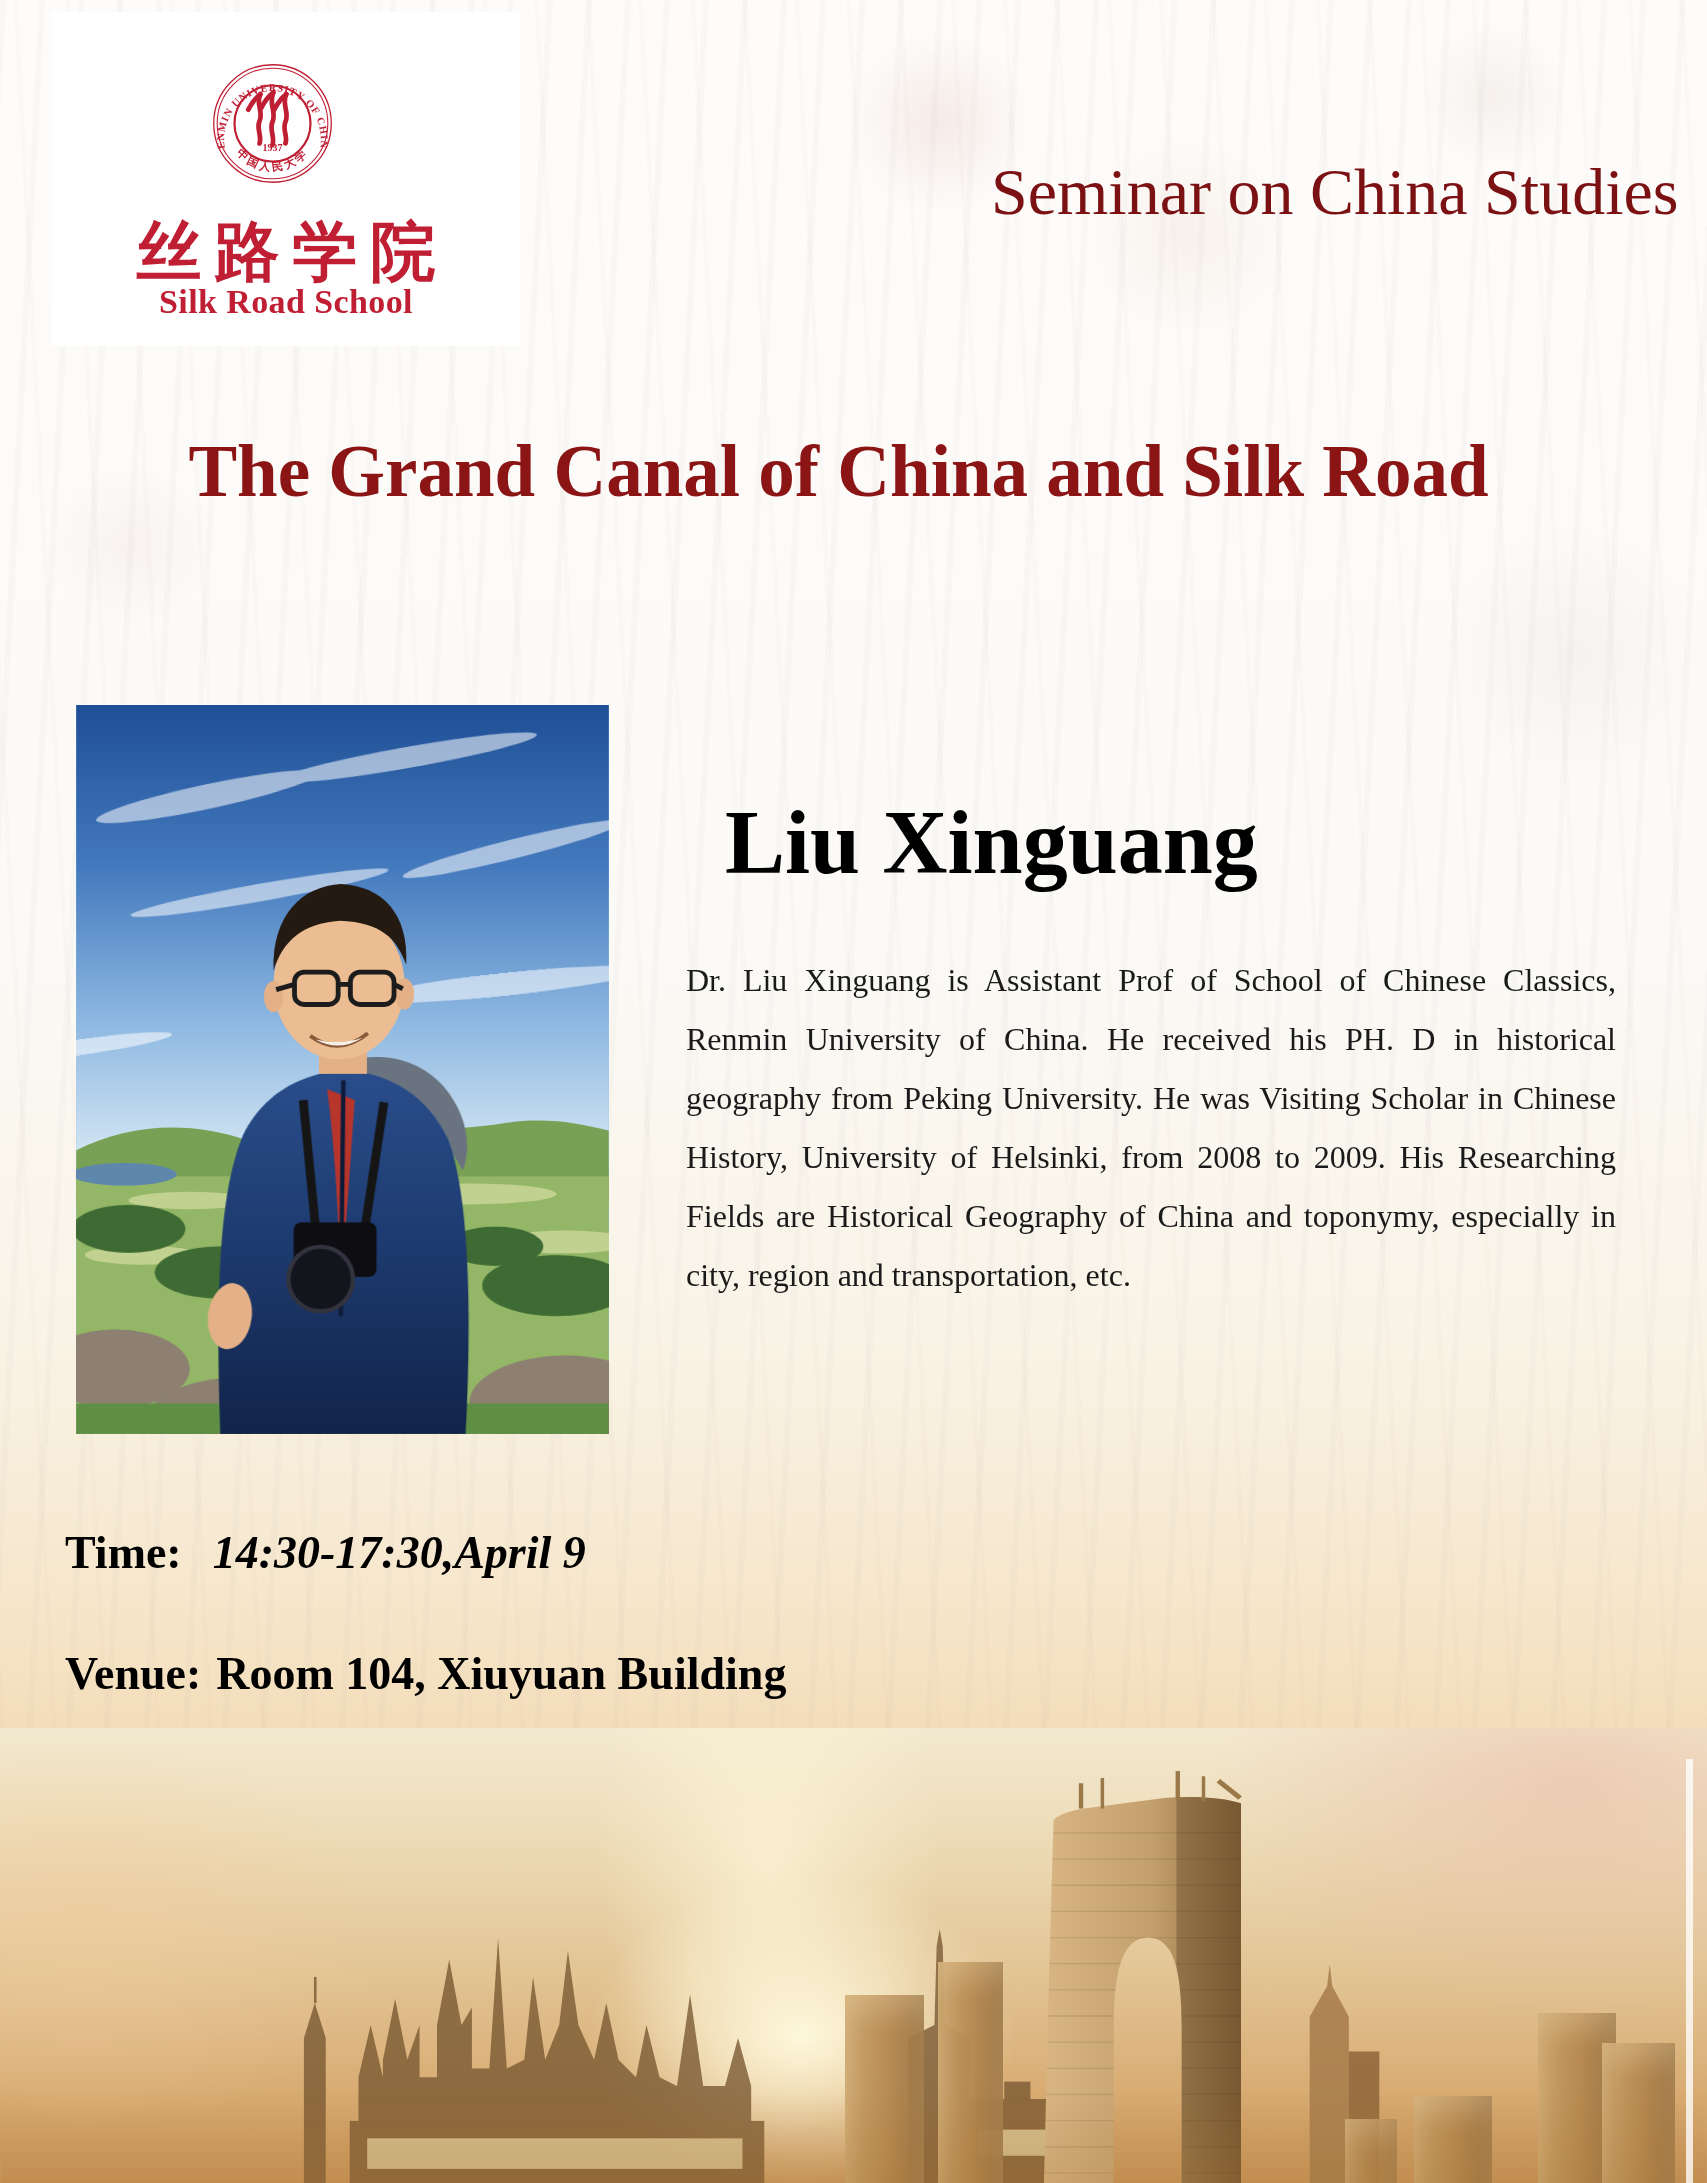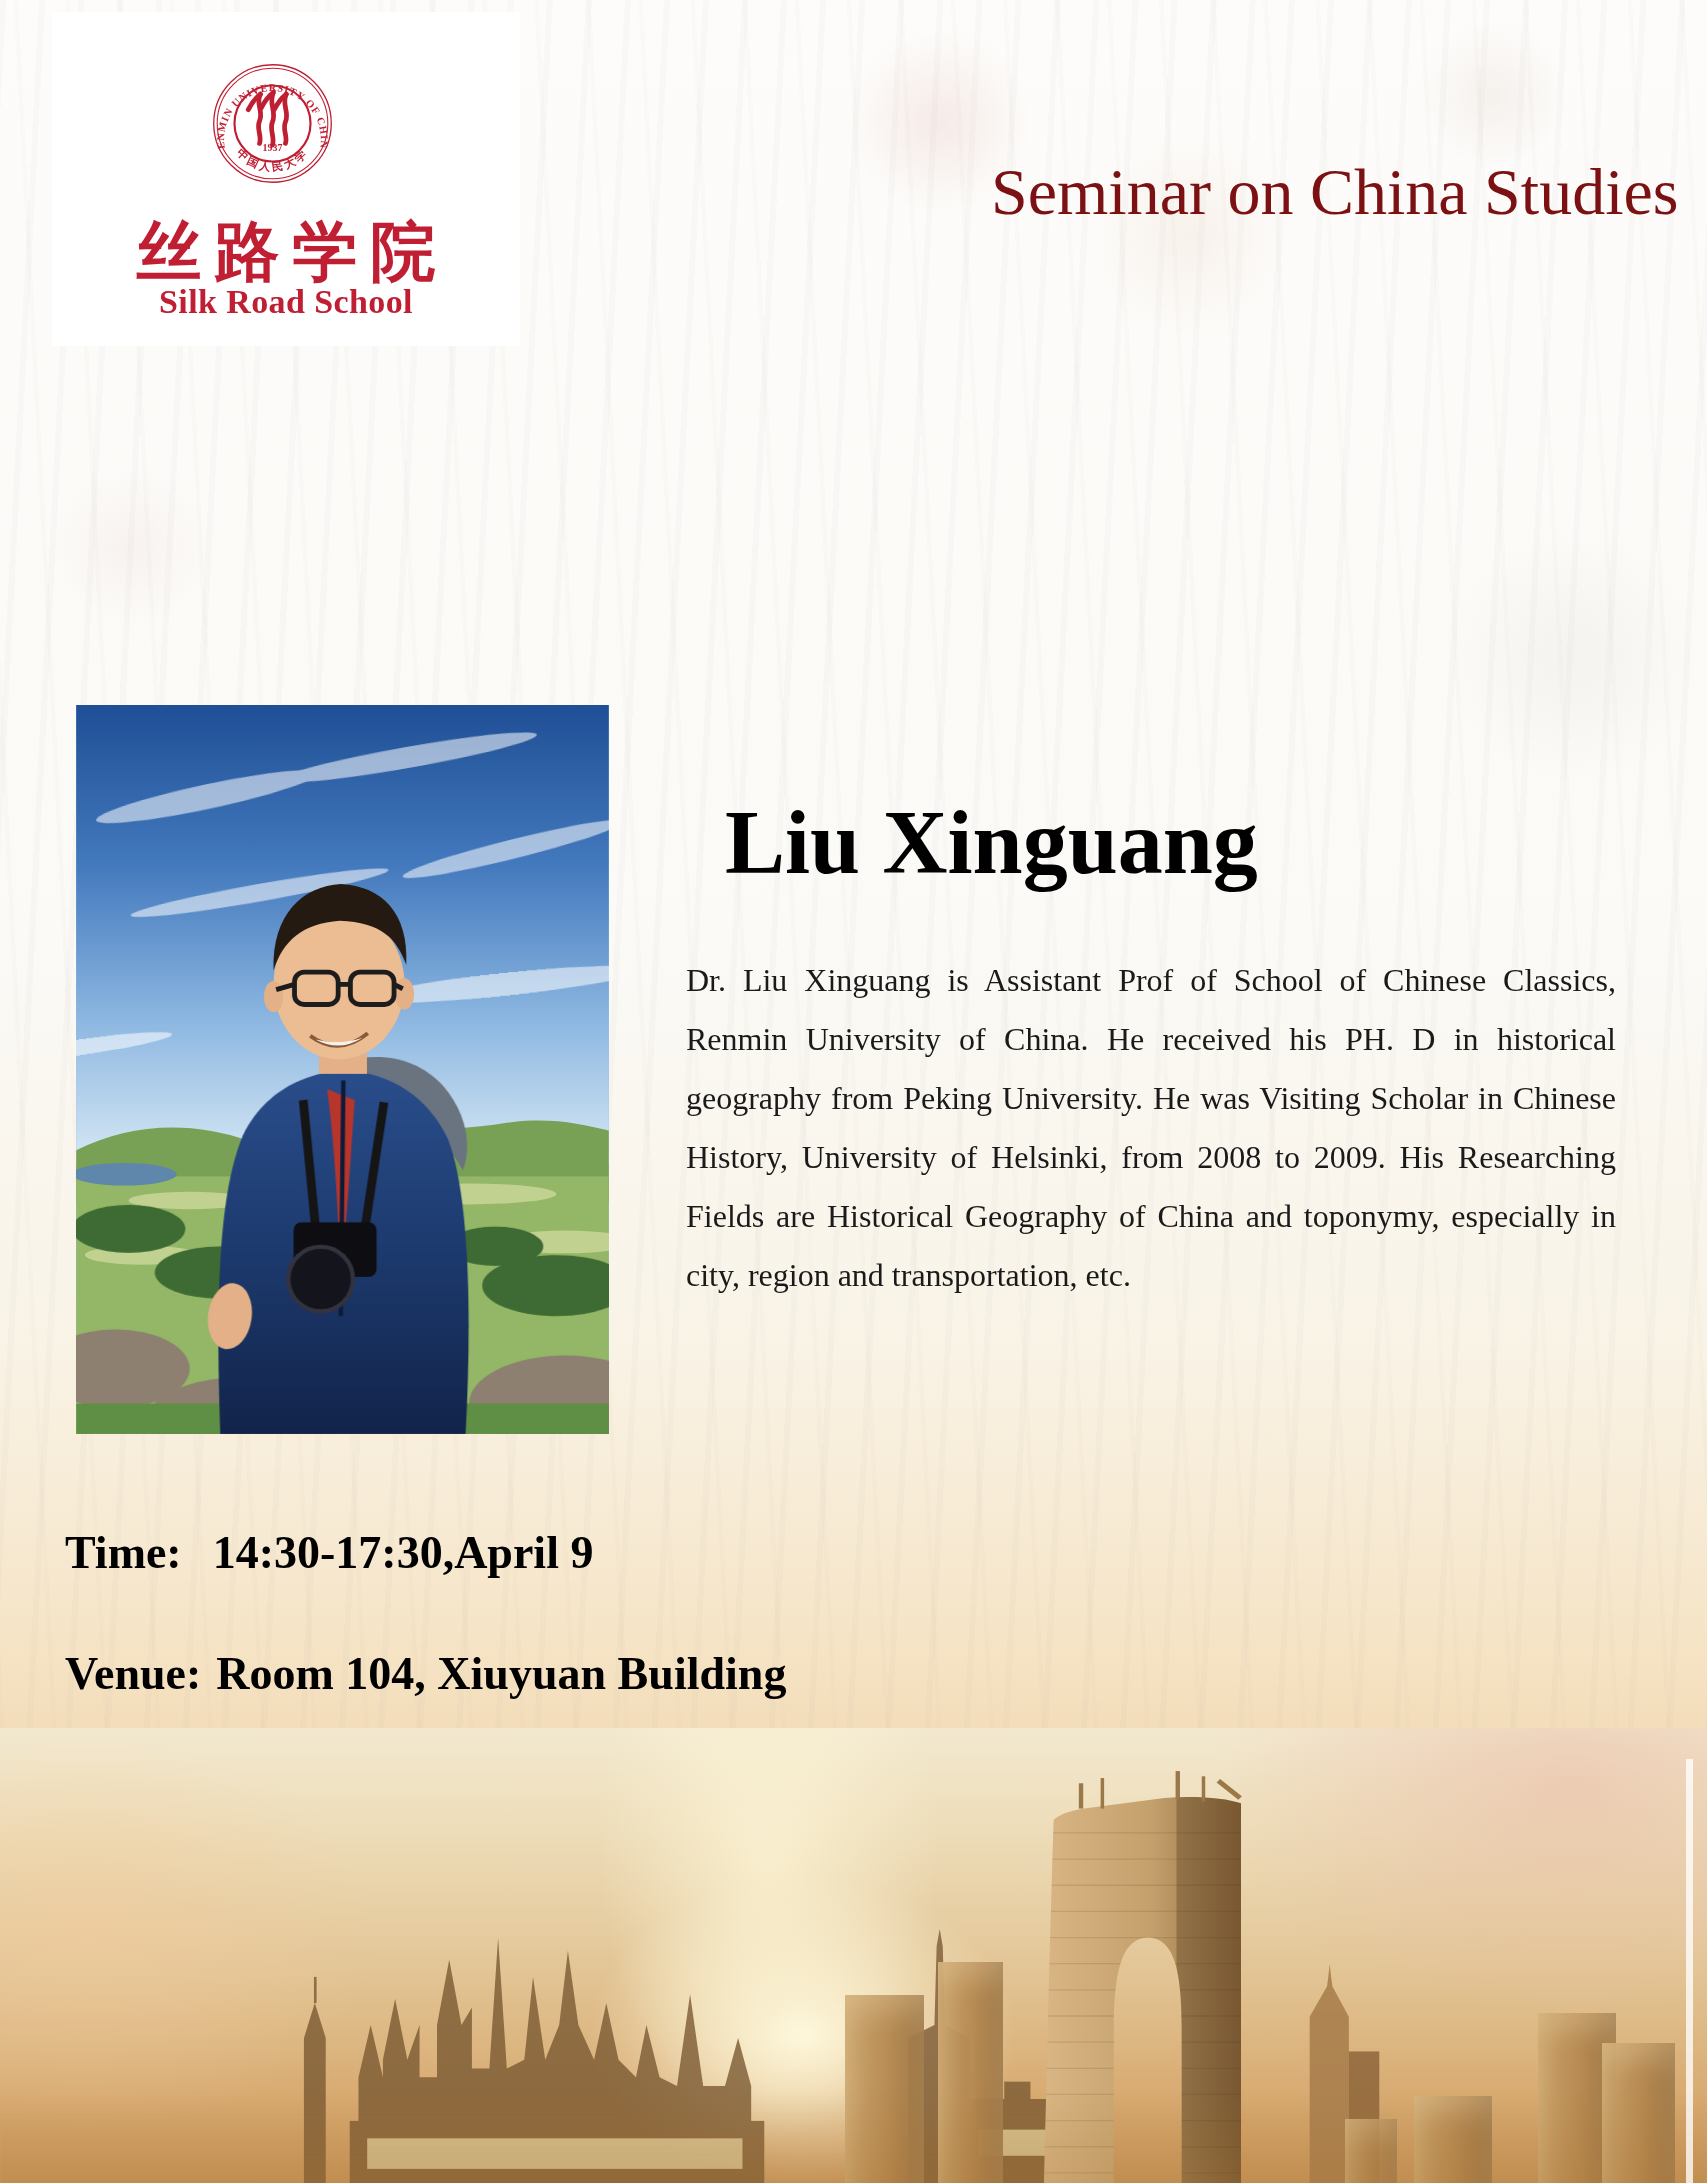--- a/index.html
+++ b/index.html
@@ -55,21 +55,21 @@
     position:absolute; left:686px; top:951px; width:930px;
     font-size:32px; line-height:59px; color:#1a1a1a;
     text-align:justify; text-align-last:left;
   }
   .detail-line{
     position:absolute; left:65px; display:flex; align-items:baseline;
     font-size:46px; font-weight:bold; color:#000; white-space:nowrap;
   }
   .detail-line.time{ top:1526px; }
   .detail-line.venue{ top:1647px; }
-  .detail-line.time .val{ margin-left:31px; }
+  .detail-line.time .val{ margin-left:31px;font-style:italic; }
   .detail-line.venue .val{ margin-left:15px; }
   
   .cityscape{
     position:absolute; left:0; top:1728px; width:1707px; height:591px; overflow:hidden;
     background:
       radial-gradient(ellipse 306px 227px at 47% 52%, rgba(255,250,222,0.95), rgba(255,250,222,0) 70%),
       radial-gradient(ellipse 227px 393px at 45% 20%, rgba(252,244,214,0.8), rgba(252,244,214,0) 75%),
       radial-gradient(ellipse 480px 306px at 92% 10%, rgba(233,186,166,0.55), rgba(233,186,166,0) 75%),
       radial-gradient(ellipse 393px 262px at 5% 35%, rgba(242,204,158,0.5), rgba(242,204,158,0) 75%),
       linear-gradient(180deg,#f3e9d0 0%, #eddcb8 18%, #e3c697 40%, #d8ab72 62%, #c69052 82%, #b47a3f 100%);
@@ -128,20 +128,21 @@
         <path d="M 172,72 C 162,80 152,92 144,108"></path>
       </g>
     </svg>
     <div class="school-zh">丝路学院</div>
     <div class="school-en">Silk Road School</div>
   </div>
 
   <div class="series-title">Seminar on China Studies</div>
 
   <div class="main-title">
+    <div class="en">The Grand Canal of China and Silk Road</div>
   </div>
 
   <div class="speaker-photo">
     <svg viewBox="0 0 1220 1670" width="533" height="729">
       <defs>
         <linearGradient id="gSky" x1="0" y1="0" x2="0" y2="1">
           <stop offset="0" stop-color="#1f4f96"></stop>
             <stop offset="0.35" stop-color="#4379bd"></stop>
           <stop offset="0.7" stop-color="#8fb9e2"></stop>
             <stop offset="1" stop-color="#d7e8f4"></stop>

